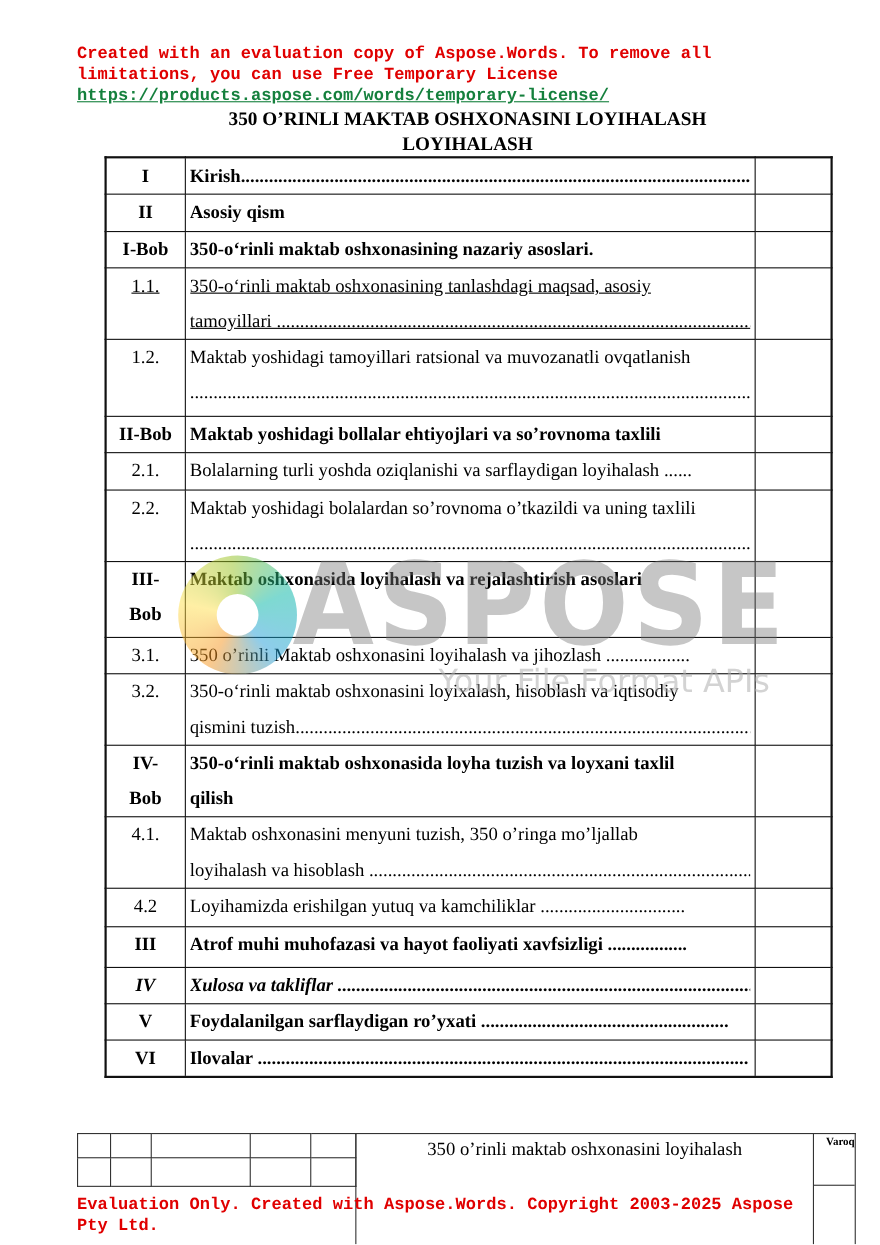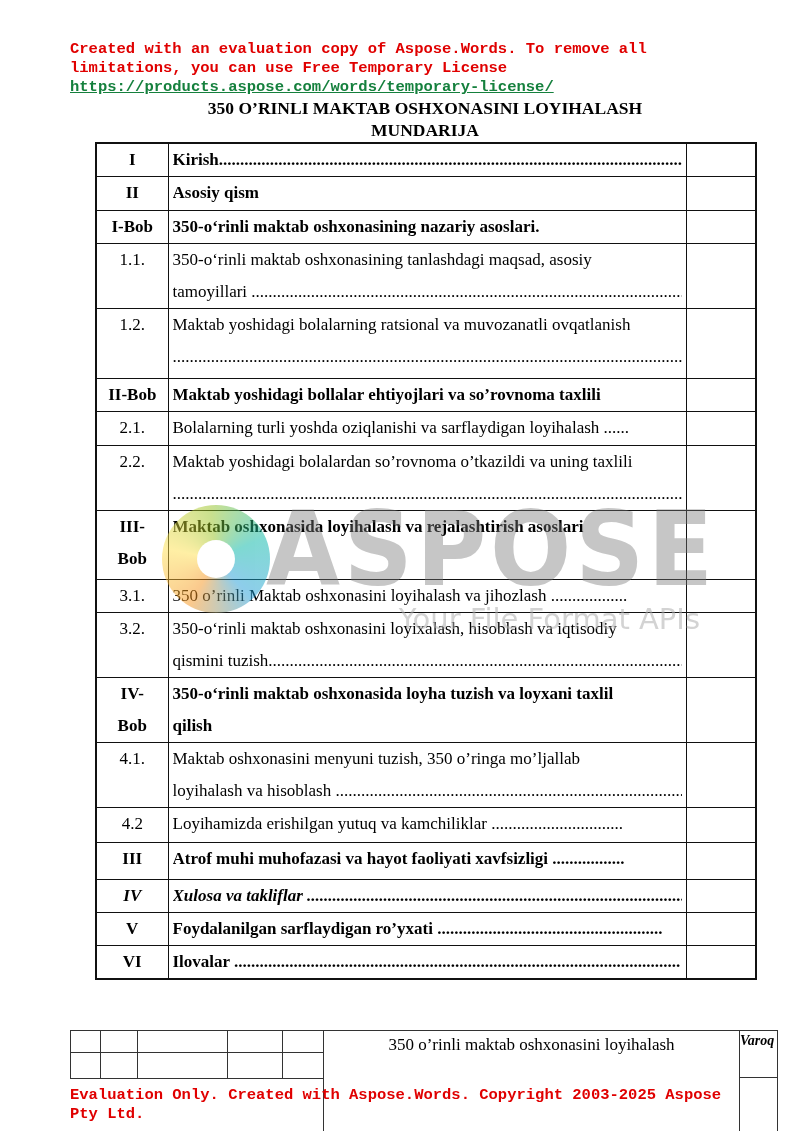--- a/index.html
+++ b/index.html
@@ -37,37 +37,37 @@
                 font-family:"DejaVu Sans",sans-serif; font-size:29px; color:rgba(175,175,175,.55); white-space:nowrap; }
 
   .footer-block { position:absolute; left:70px; top:1030px; width:708px; height:102px; }
   table.fb-grid { border-collapse:collapse; position:absolute; left:0; top:0; }
   table.fb-grid td { border:1px solid #333; }
   .fb-mid { position:absolute; left:253px; top:0; width:417px; height:101px;
             border:1px solid #333; border-bottom:none; text-align:center;
             font-size:17px; padding-top:4px; background:transparent; }
   .fb-right { position:absolute; left:670px; top:0; width:38px; height:101px;
               border-right:1px solid #333; border-top:1px solid #333; }
-  .fb-varoq { height:47px; border-bottom:1px solid #333; font-size:14px; font-style:italic;
-              font-weight:bold; text-align:left; padding-top:2px; }
+  .fb-varoq { height:47px; border-bottom:1px solid #333; font-size:10px; 
+              font-weight:bold; text-align:right; padding-top:2px; }
 </style>
 </head>
 <body>
 
 <div class="page">
 
   <div class="banner banner-top">
     <div>Created with an evaluation copy of Aspose.Words. To remove all</div>
     <div>limitations, you can use Free Temporary License</div>
     <a href="#" class="eval-link">https://products.aspose.com/words/temporary-license/</a>
   </div>
 
   <div class="doc-title">
     <div>350 O’RINLI MAKTAB OSHXONASINI LOYIHALASH</div>
-    <div>MUNDARIJA</div>
+    <div>LOYIHALASH</div>
   </div>
 
   <table class="toc">
     <colgroup>
         <col style="width:72px">
         <col style="width:518px">
         <col style="width:70px">
       </colgroup>
     <tbody id="toc-body">
         <tr style="height: 32px;">
@@ -84,32 +84,32 @@
           </td>
           <td class="pg"></td>
         </tr>
         <tr style="height: 33px;">
           <td class="num b">I-Bob</td>
           <td class="ttl b">
             <div class="line">350-o‘rinli maktab oshxonasining nazariy asoslari.</div>
           </td>
           <td class="pg"></td>
         </tr>
-        <tr style="height: 63px;">
+        <tr style="height: 63px; text-decoration: underline;">
           <td class="num">1.1.</td>
           <td class="ttl">
             <div class="line">350-o‘rinli maktab oshxonasining tanlashdagi maqsad, asosiy</div>
             <div class="line">tamoyillari .........................................................................................................</div>
           </td>
           <td class="pg"></td>
         </tr>
         <tr style="height: 70px;">
           <td class="num">1.2.</td>
           <td class="ttl">
-            <div class="line">Maktab yoshidagi bolalarning ratsional va muvozanatli ovqatlanish</div>
+            <div class="line">Maktab yoshidagi tamoyillari ratsional va muvozanatli ovqatlanish</div>
             <div class="line">.................................................................................................................................</div>
           </td>
           <td class="pg"></td>
         </tr>
         <tr style="height: 28px;">
           <td class="num b">II-Bob</td>
           <td class="ttl b">
             <div class="line">Maktab yoshidagi bollalar ehtiyojlari va so’rovnoma taxlili</div>
           </td>
           <td class="pg"></td>

